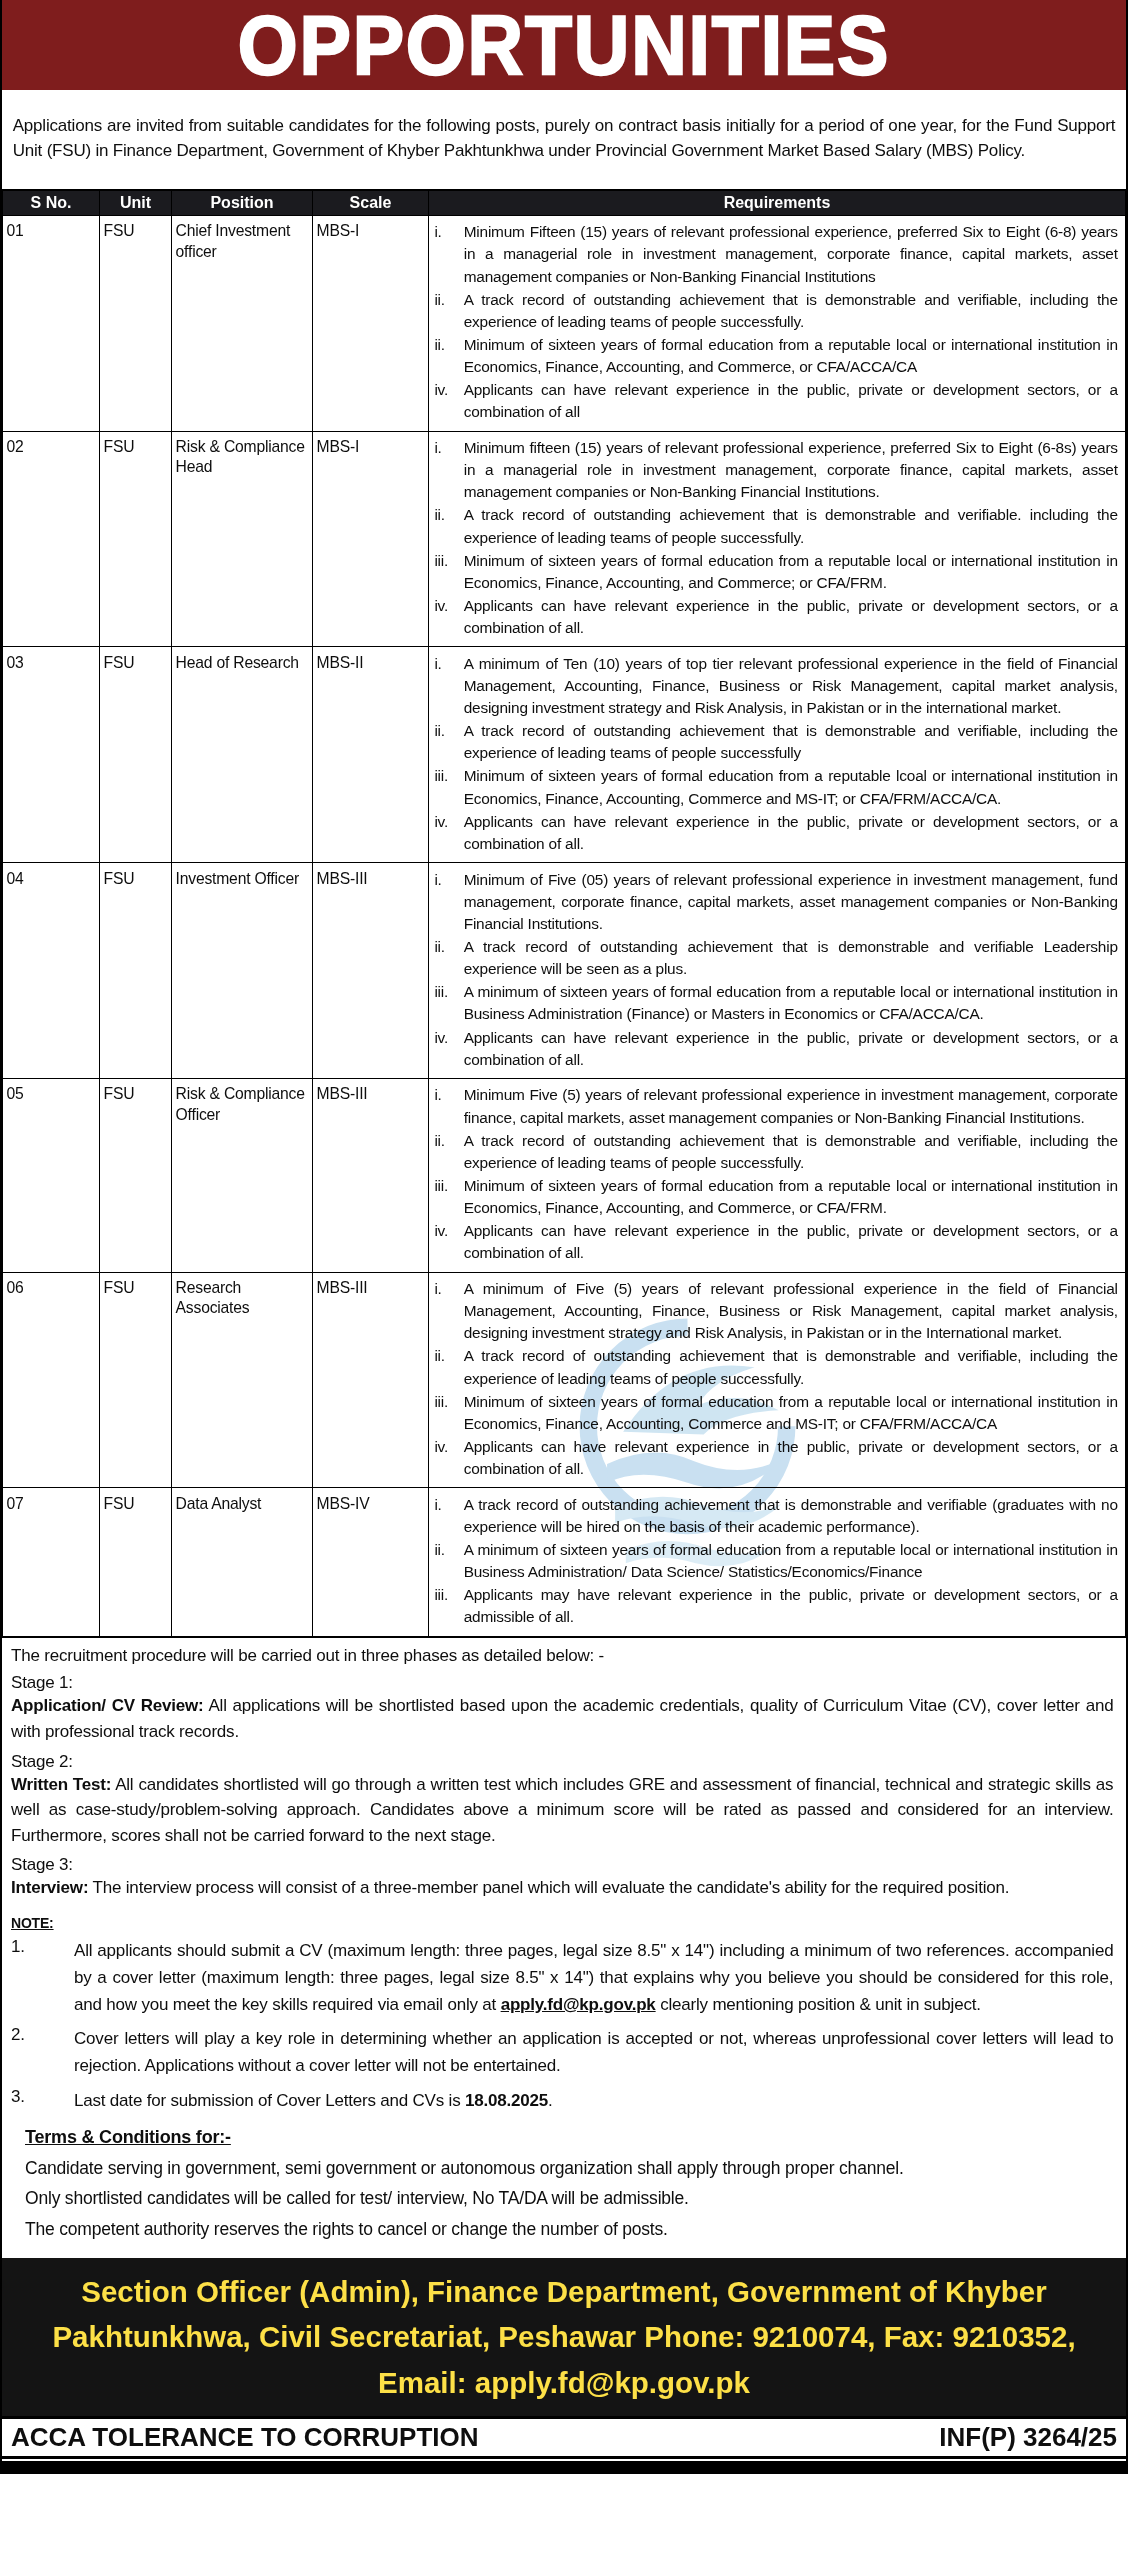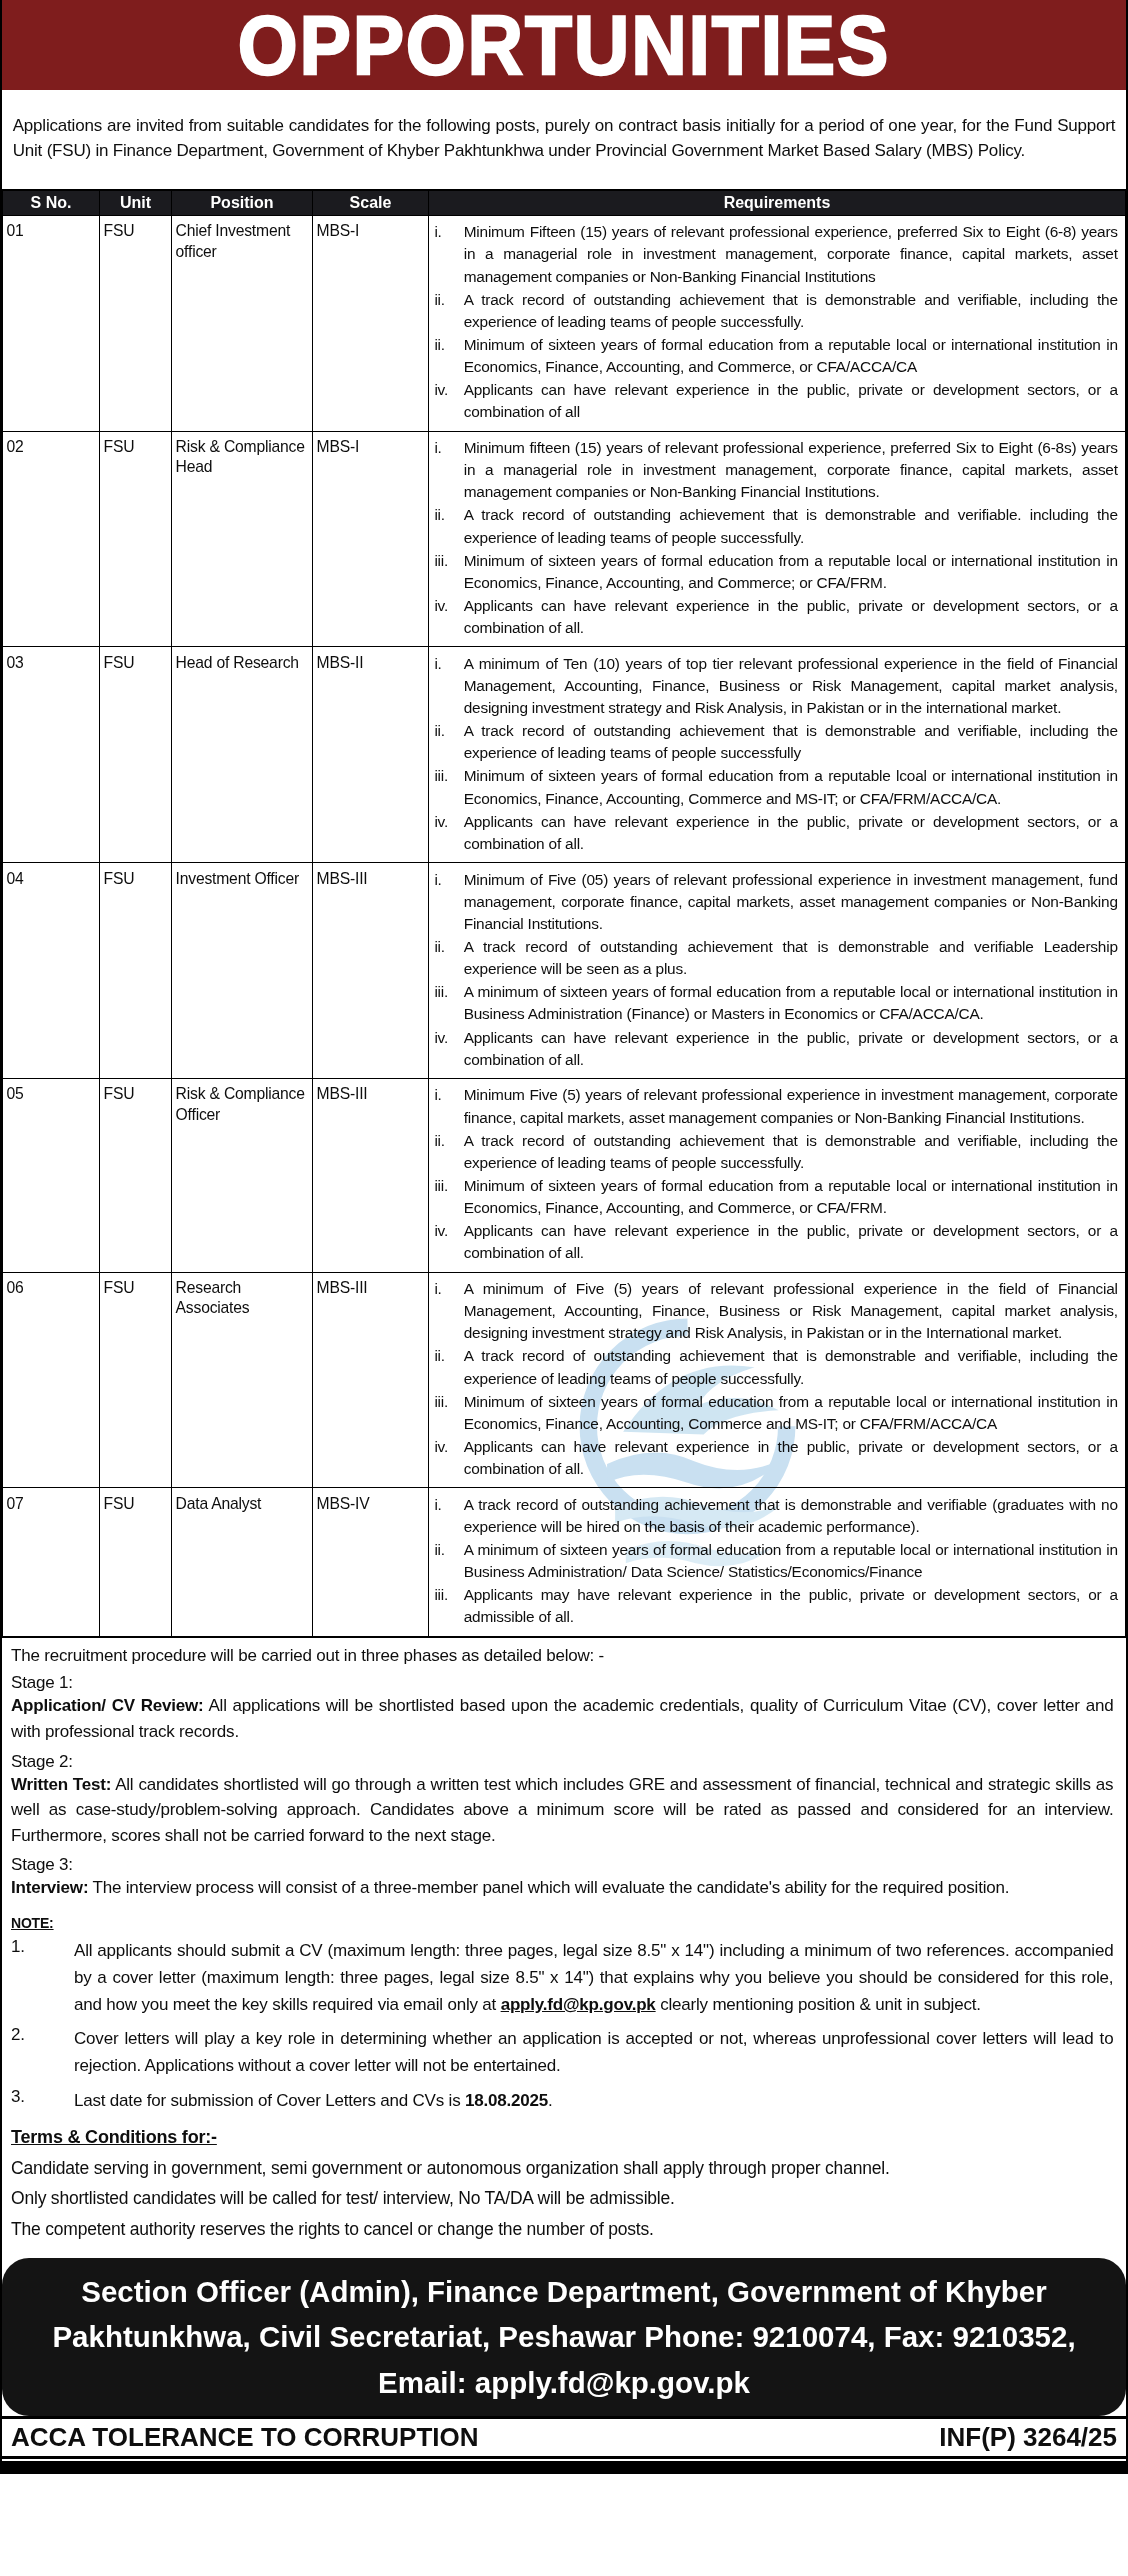--- a/index.html
+++ b/index.html
@@ -37,27 +37,27 @@
   
   .note{padding:1.8px 9px;font-size:17px;}
   .note-heading{font-weight:700;text-decoration:underline;font-size:14px;margin:3.6px 0 5.4px 0;}
   .note-item{display:flex;margin:3.6px 0 7.2px 0;}
   .note-num{flex:none;width:63px;}
   .note-text{flex:1;text-align:justify;line-height:1.6;padding-right:3.6px;}
   .email-strong{font-weight:700;text-decoration:underline;}
   .date-strong{font-weight:700;}
 
   
-  .terms{padding:0 9px 9px 9px;font-size:17.5px;}
+  .terms{padding:0 9px 9px 23px;font-size:17.5px;}
   .terms-heading{font-weight:700;text-decoration:underline;font-size:18px;margin:3.6px 0 9px 0;}
   .terms-line{margin:8px 0;line-height:1.3;}
 
   
-  .footer-bar{background:#141414;color:#ffffff;text-align:center;font-weight:700;font-size:29.5px;
-    line-height:1.55;padding:10.7px 25px;letter-spacing:0;border-radius:27px;}
+  .footer-bar{background:#141414;color:#fde047;text-align:center;font-weight:700;font-size:29.5px;
+    line-height:1.55;padding:10.7px 25px;letter-spacing:0;}
   .bottom-strip{display:flex;justify-content:space-between;align-items:center;
     border-top:3.6px solid #000;border-bottom:3.6px solid #000;padding:2.7px 9px;font-weight:700;font-size:26px;letter-spacing:0;}
   .final-bar{height:10.7px;background:#000;margin-top:2.7px;}
 
   
   .watermark{position:absolute;left:551px;top:1303px;width:269px;height:295px;z-index:0;opacity:0.55;pointer-events:none;}
 </style>
 </head>
 <body>
 

